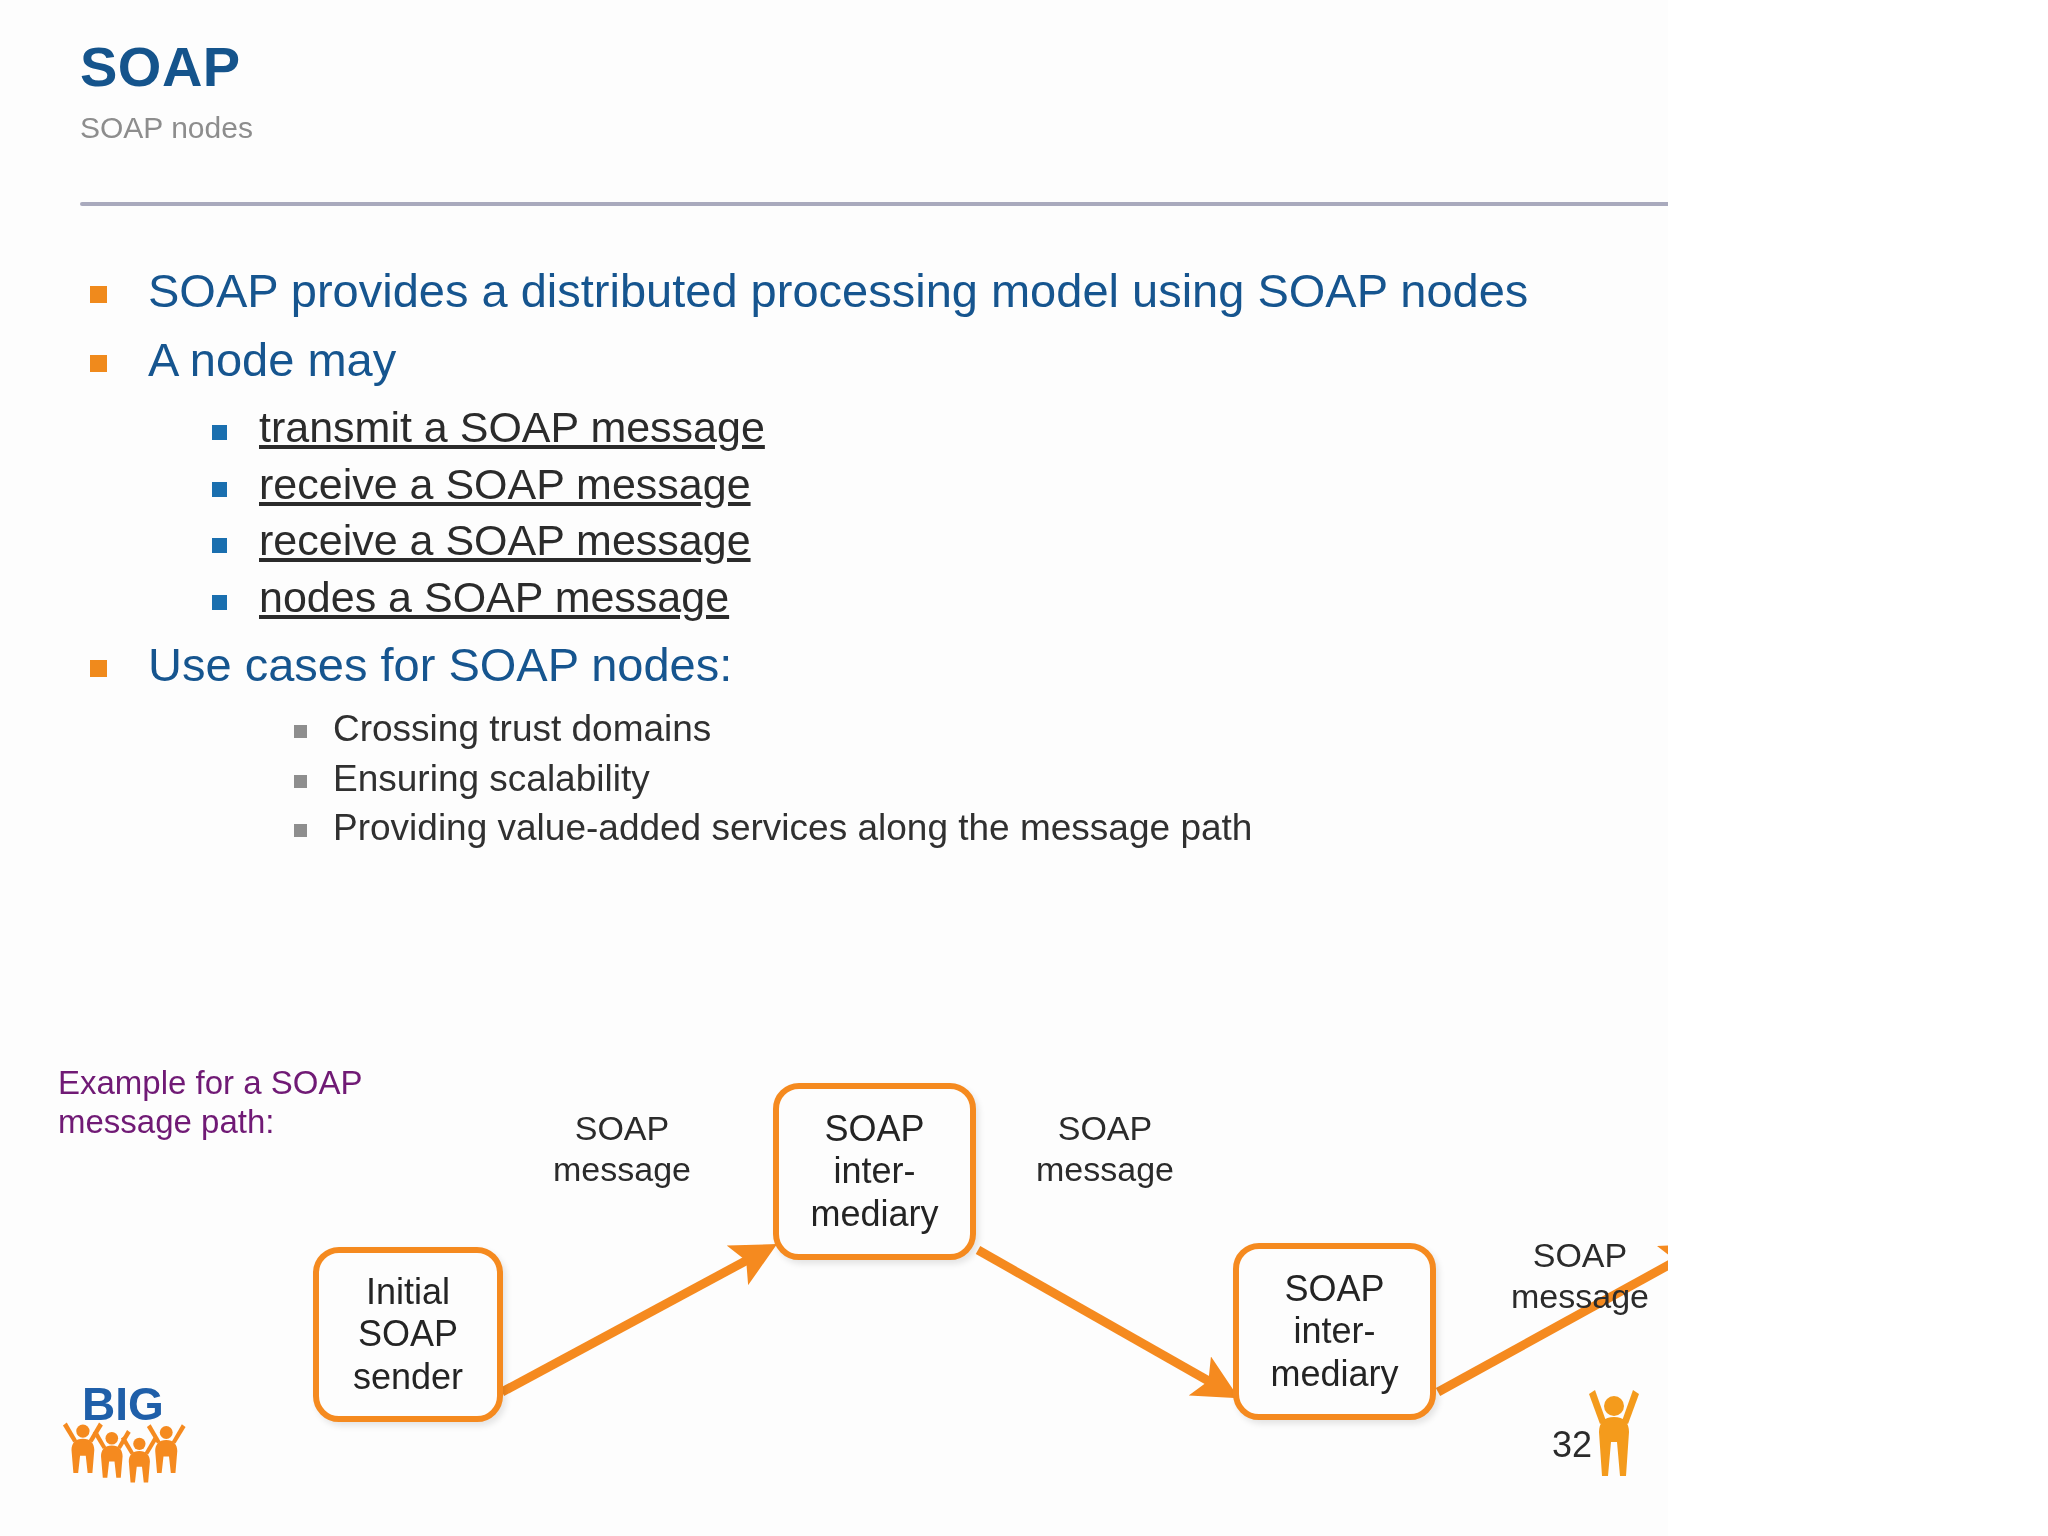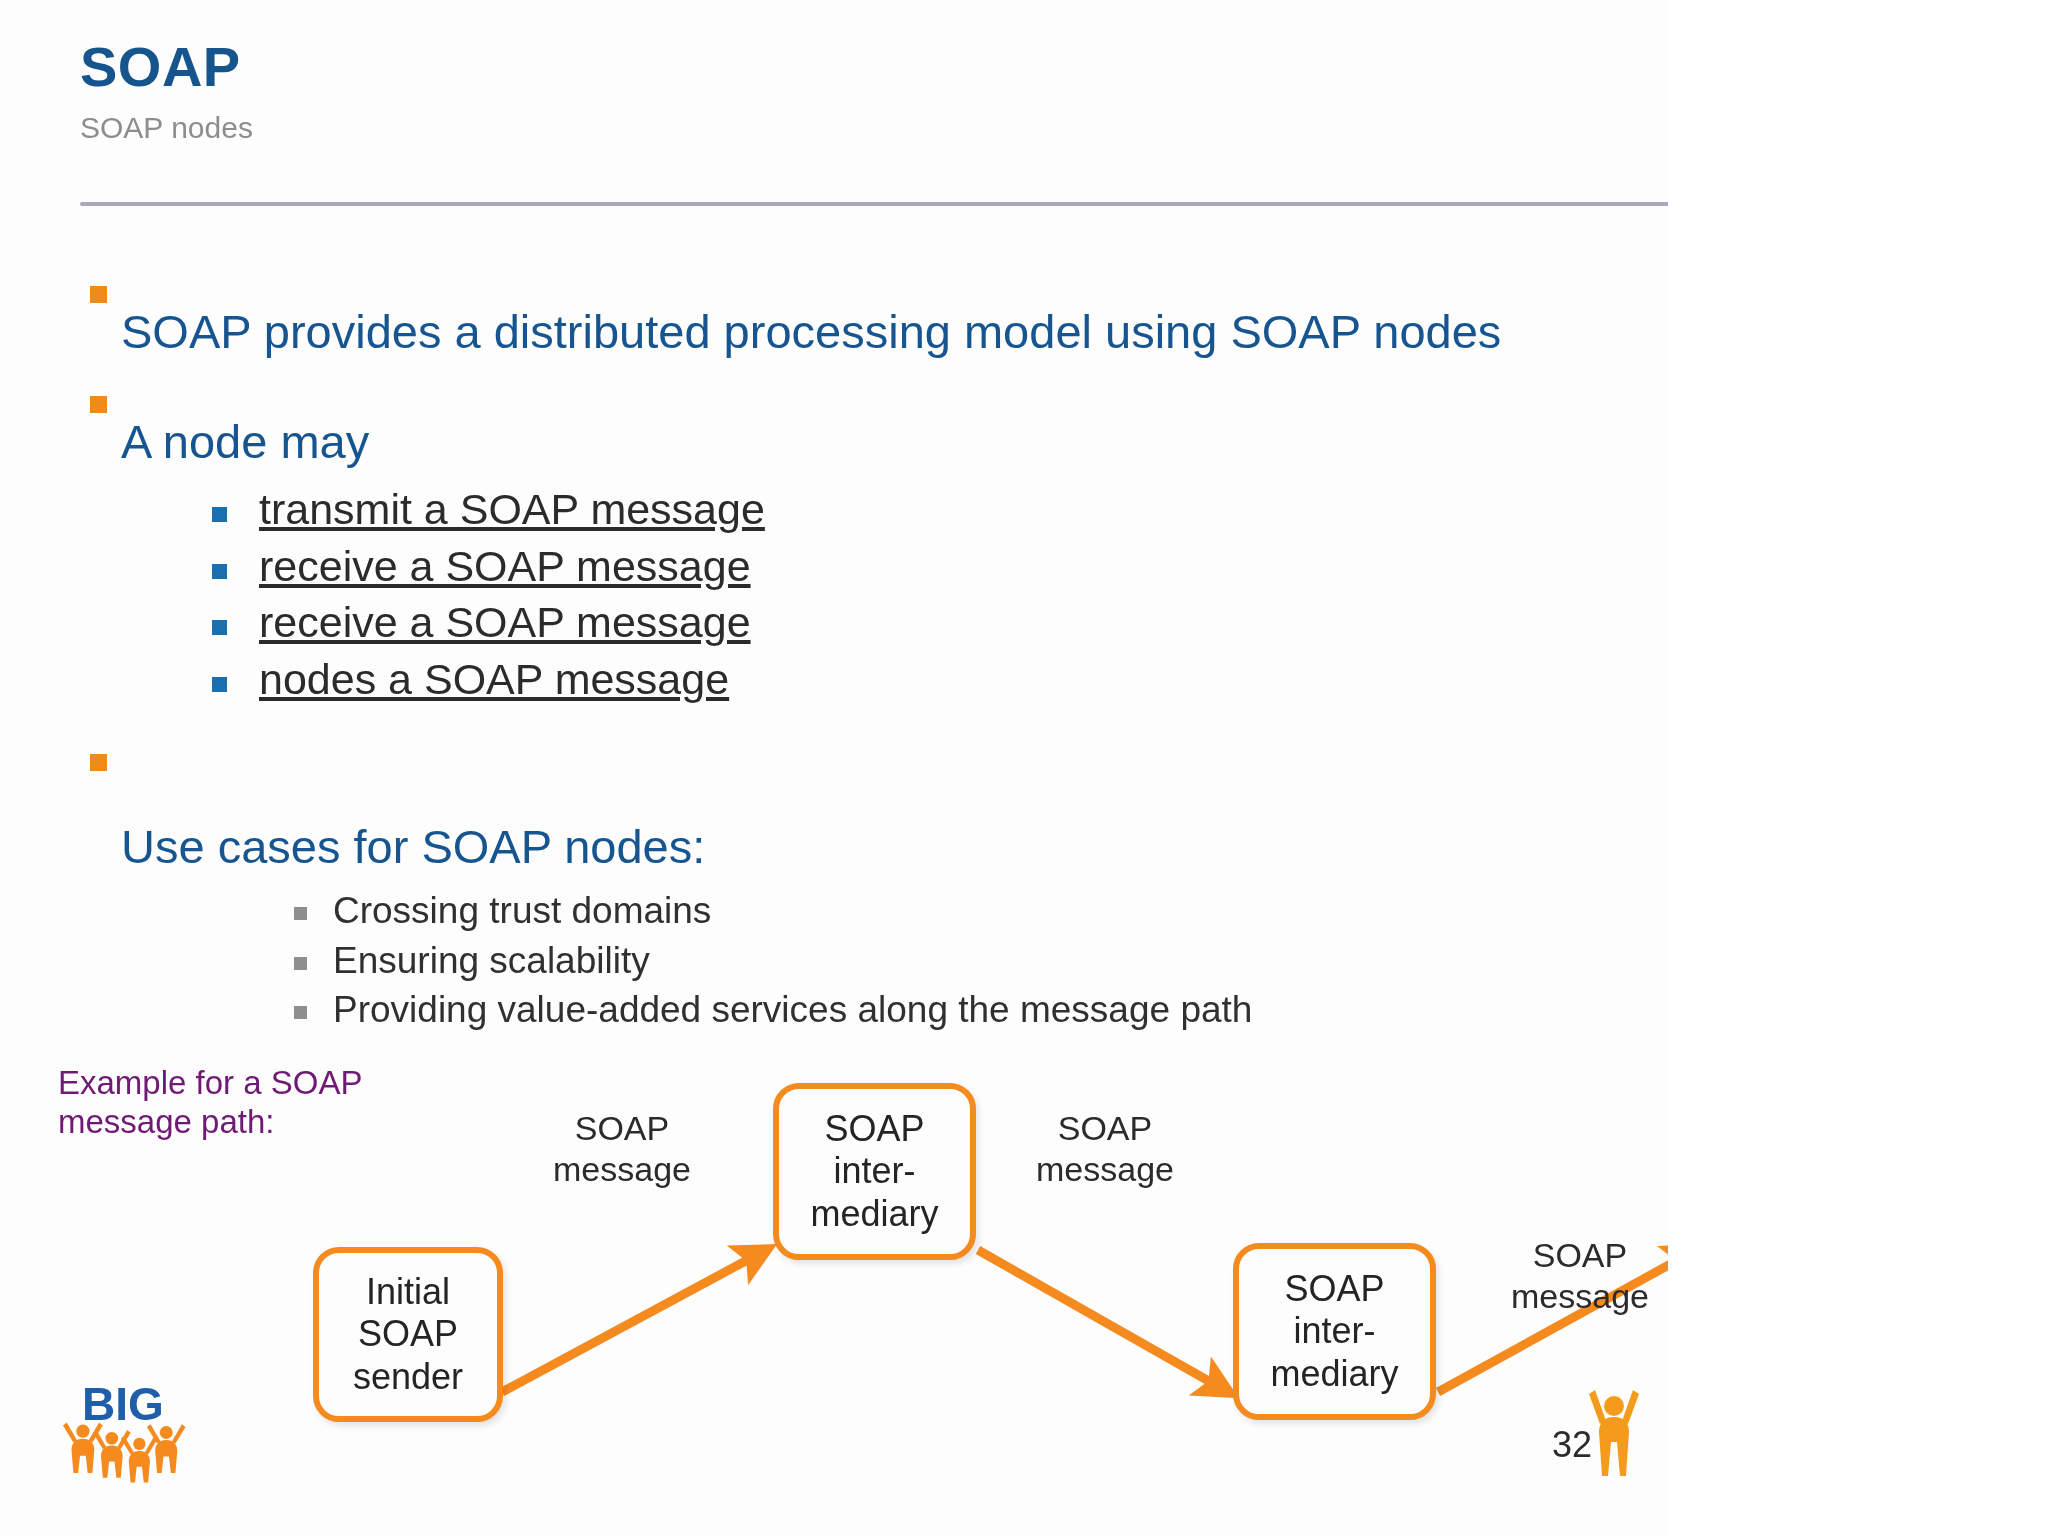--- a/index.html
+++ b/index.html
@@ -56,21 +56,20 @@
     width: 1900px;
   }
   .row {
     display: flex;
     align-items: flex-start;
   }
 
   
   .lvl1 {
     margin-bottom: 12px;
-    flex-direction: column;
   }
   .lvl1 .bullet {
     width: 17px;
     height: 17px;
     background: #f08a1c;
     margin-top: 24px;
     margin-left: 10px;
     flex: 0 0 auto;
   }
   .lvl1 .txt {
@@ -112,21 +111,21 @@
     margin-left: 214px;
     flex: 0 0 auto;
   }
   .lvl3 .txt {
     font-size: 37px;
     color: #303030;
     margin-left: 26px;
     line-height: 1.28;
   }
 
-  .gap-before { margin-top: 24px; gap: 47px; }
+  .gap-before { margin-top: 12px; }
 
   
   #diagram {
     position: absolute;
     left: 0;
     top: 1060px;
     width: 2048px;
     height: 420px;
   }
   #diagram svg {

